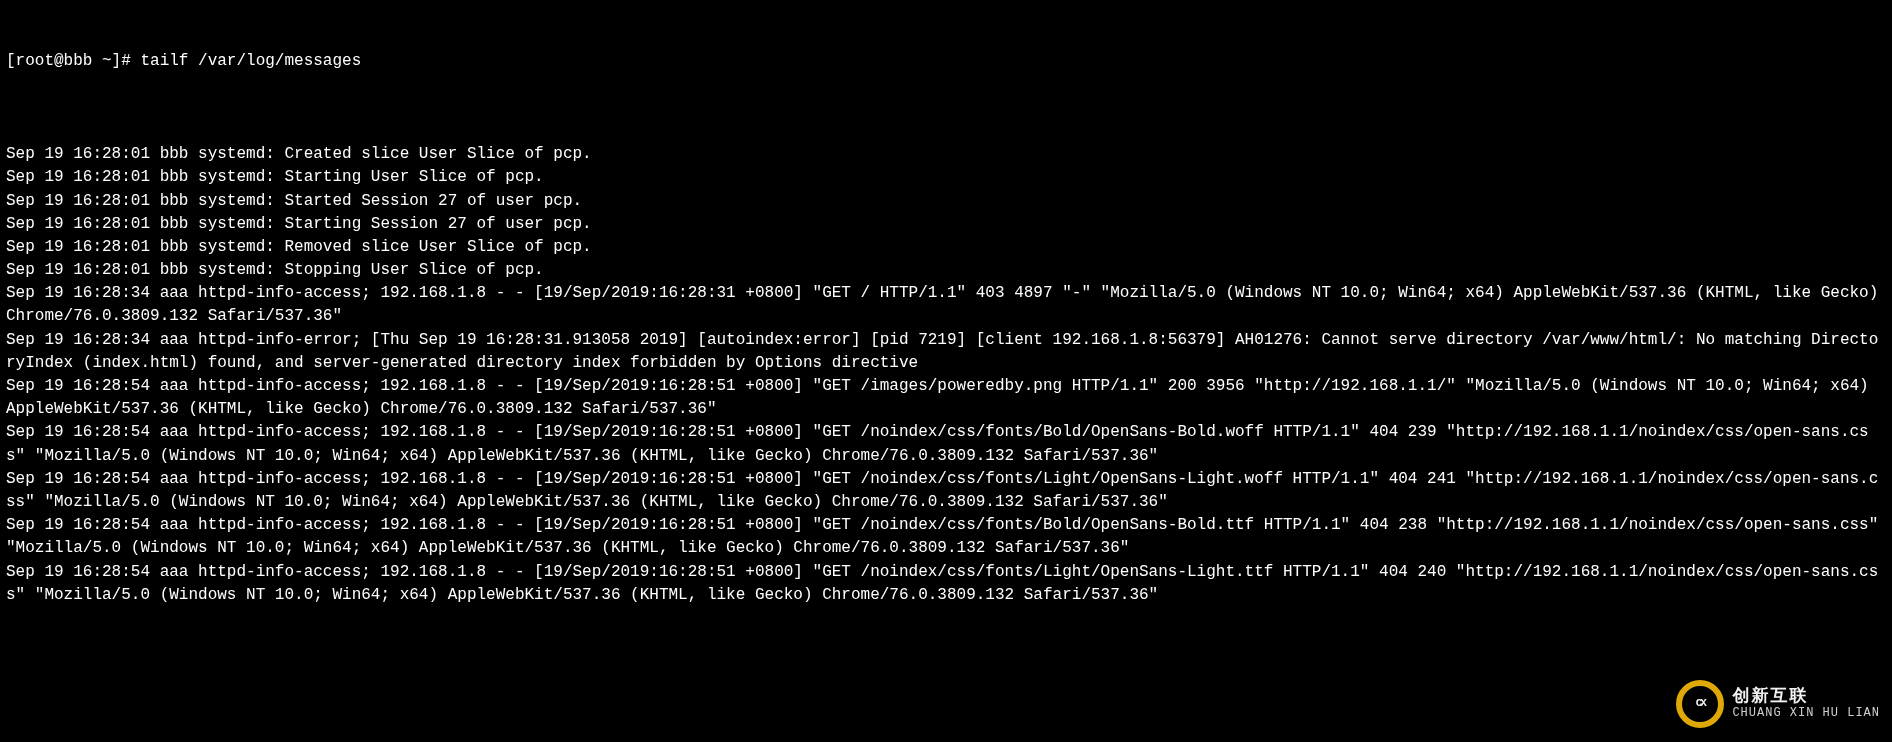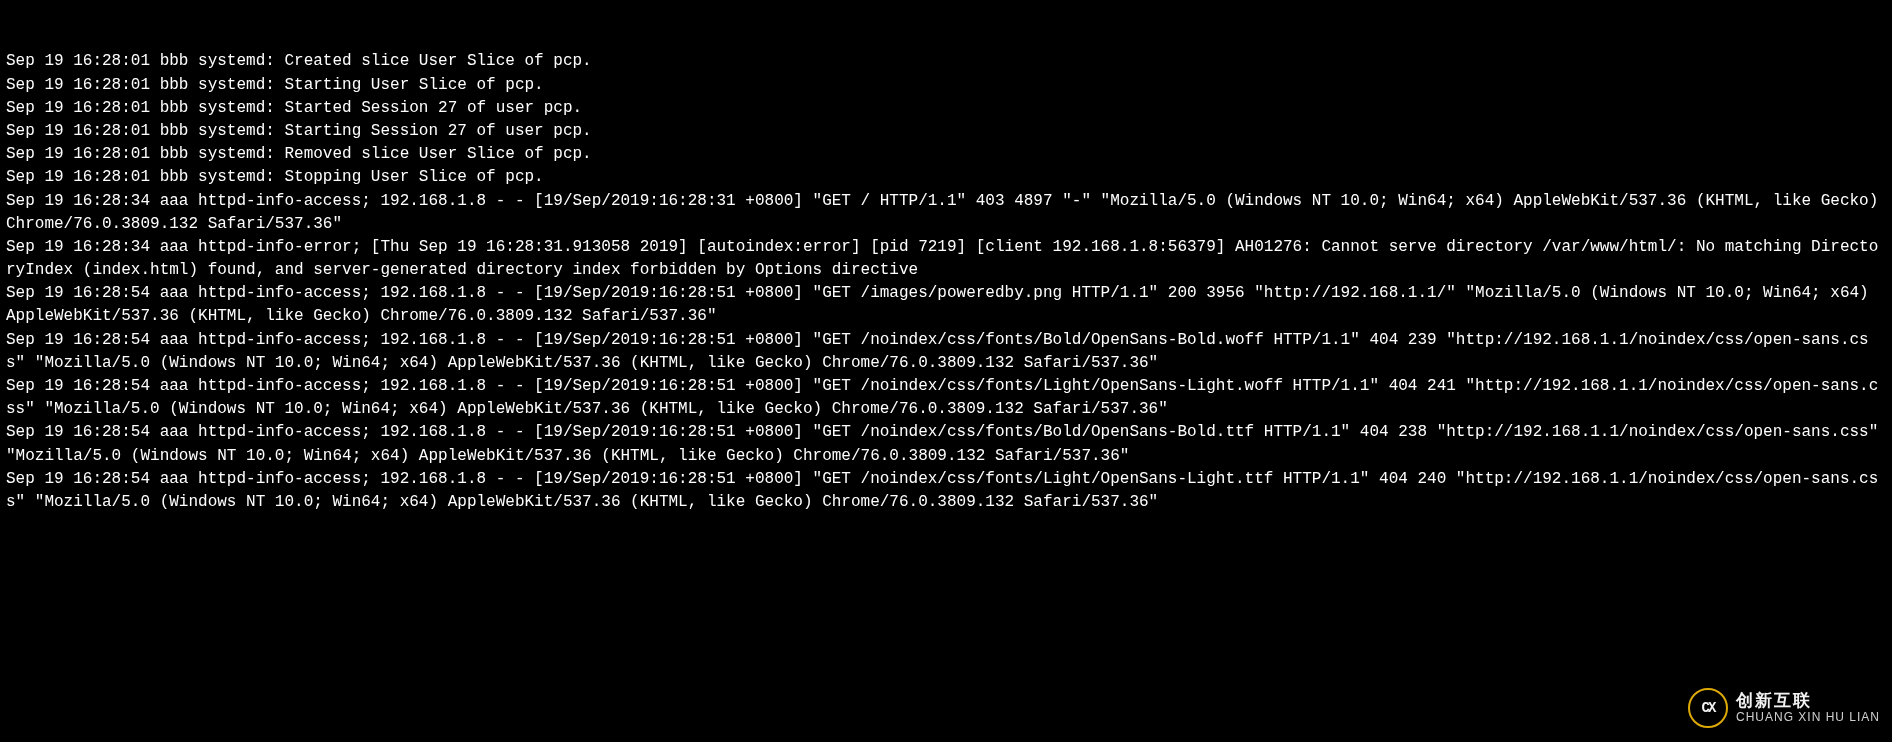--- a/index.html
+++ b/index.html
@@ -29,43 +29,44 @@
     right: 12px;
     bottom: 14px;
     display: flex;
     align-items: center;
     gap: 8px;
     opacity: 0.95;
   }
   .watermark .icon {
     width: 36px;
     height: 36px;
-    border: 2px solid #eab308;
+    border: 6px solid #eab308;
     border-radius: 50%;
     display: flex;
     align-items: center;
     justify-content: center;
     font-weight: bold;
-    font-size: 14px;
+    font-size: 11px;
     letter-spacing: -2px;
     background: rgba(0,0,0,0.2);
   }
   .watermark .txt {
     display: flex;
     flex-direction: column;
-    font-family: Liberation Sans, sans-serif;
+    font-family: Liberation Mono, monospace;
     line-height: 1.1;
   }
   .watermark .txt .cn { font-size: 17px; font-weight: bold; letter-spacing: 2px; }
   .watermark .txt .py { font-size: 12px; letter-spacing: 1px; opacity: 0.85; }
 </style>
 </head>
 <body>
 
 <div class="terminal">
+  <div class="prompt-line">[root@bbb ~]# tailf /var/log/messages</div>
   <div id="log-lines"><div>Sep 19 16:28:01 bbb systemd: Created slice User Slice of pcp.</div><div>Sep 19 16:28:01 bbb systemd: Starting User Slice of pcp.</div><div>Sep 19 16:28:01 bbb systemd: Started Session 27 of user pcp.</div><div>Sep 19 16:28:01 bbb systemd: Starting Session 27 of user pcp.</div><div>Sep 19 16:28:01 bbb systemd: Removed slice User Slice of pcp.</div><div>Sep 19 16:28:01 bbb systemd: Stopping User Slice of pcp.</div><div>Sep 19 16:28:34 aaa httpd-info-access; 192.168.1.8 - - [19/Sep/2019:16:28:31 +0800] "GET / HTTP/1.1" 403 4897 "-" "Mozilla/5.0 (Windows NT 10.0; Win64; x64) AppleWebKit/537.36 (KHTML, like Gecko) Chrome/76.0.3809.132 Safari/537.36"</div><div>Sep 19 16:28:34 aaa httpd-info-error; [Thu Sep 19 16:28:31.913058 2019] [autoindex:error] [pid 7219] [client 192.168.1.8:56379] AH01276: Cannot serve directory /var/www/html/: No matching DirectoryIndex (index.html) found, and server-generated directory index forbidden by Options directive</div><div>Sep 19 16:28:54 aaa httpd-info-access; 192.168.1.8 - - [19/Sep/2019:16:28:51 +0800] "GET /images/poweredby.png HTTP/1.1" 200 3956 "http://192.168.1.1/" "Mozilla/5.0 (Windows NT 10.0; Win64; x64) AppleWebKit/537.36 (KHTML, like Gecko) Chrome/76.0.3809.132 Safari/537.36"</div><div>Sep 19 16:28:54 aaa httpd-info-access; 192.168.1.8 - - [19/Sep/2019:16:28:51 +0800] "GET /noindex/css/fonts/Bold/OpenSans-Bold.woff HTTP/1.1" 404 239 "http://192.168.1.1/noindex/css/open-sans.css" "Mozilla/5.0 (Windows NT 10.0; Win64; x64) AppleWebKit/537.36 (KHTML, like Gecko) Chrome/76.0.3809.132 Safari/537.36"</div><div>Sep 19 16:28:54 aaa httpd-info-access; 192.168.1.8 - - [19/Sep/2019:16:28:51 +0800] "GET /noindex/css/fonts/Light/OpenSans-Light.woff HTTP/1.1" 404 241 "http://192.168.1.1/noindex/css/open-sans.css" "Mozilla/5.0 (Windows NT 10.0; Win64; x64) AppleWebKit/537.36 (KHTML, like Gecko) Chrome/76.0.3809.132 Safari/537.36"</div><div>Sep 19 16:28:54 aaa httpd-info-access; 192.168.1.8 - - [19/Sep/2019:16:28:51 +0800] "GET /noindex/css/fonts/Bold/OpenSans-Bold.ttf HTTP/1.1" 404 238 "http://192.168.1.1/noindex/css/open-sans.css" "Mozilla/5.0 (Windows NT 10.0; Win64; x64) AppleWebKit/537.36 (KHTML, like Gecko) Chrome/76.0.3809.132 Safari/537.36"</div><div>Sep 19 16:28:54 aaa httpd-info-access; 192.168.1.8 - - [19/Sep/2019:16:28:51 +0800] "GET /noindex/css/fonts/Light/OpenSans-Light.ttf HTTP/1.1" 404 240 "http://192.168.1.1/noindex/css/open-sans.css" "Mozilla/5.0 (Windows NT 10.0; Win64; x64) AppleWebKit/537.36 (KHTML, like Gecko) Chrome/76.0.3809.132 Safari/537.36"</div></div>
 </div>
 
 <div class="watermark">
   <div class="icon">CX</div>
   <div class="txt">
     <span class="cn">创新互联</span>
     <span class="py">CHUANG XIN HU LIAN</span>
   </div>
 </div>

